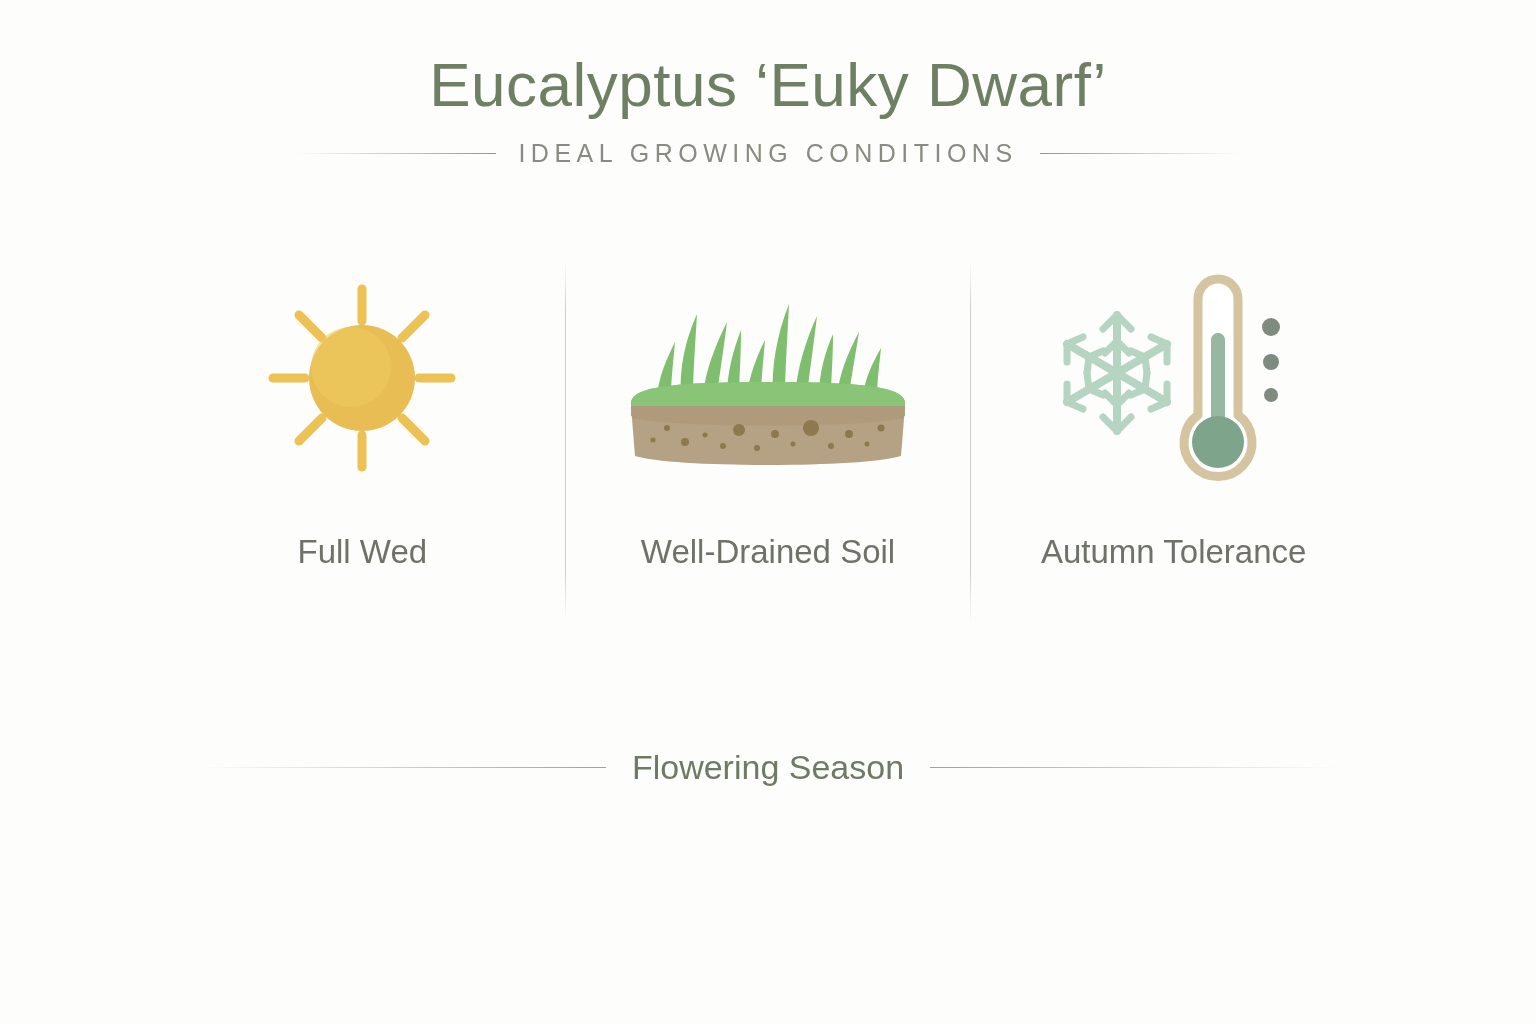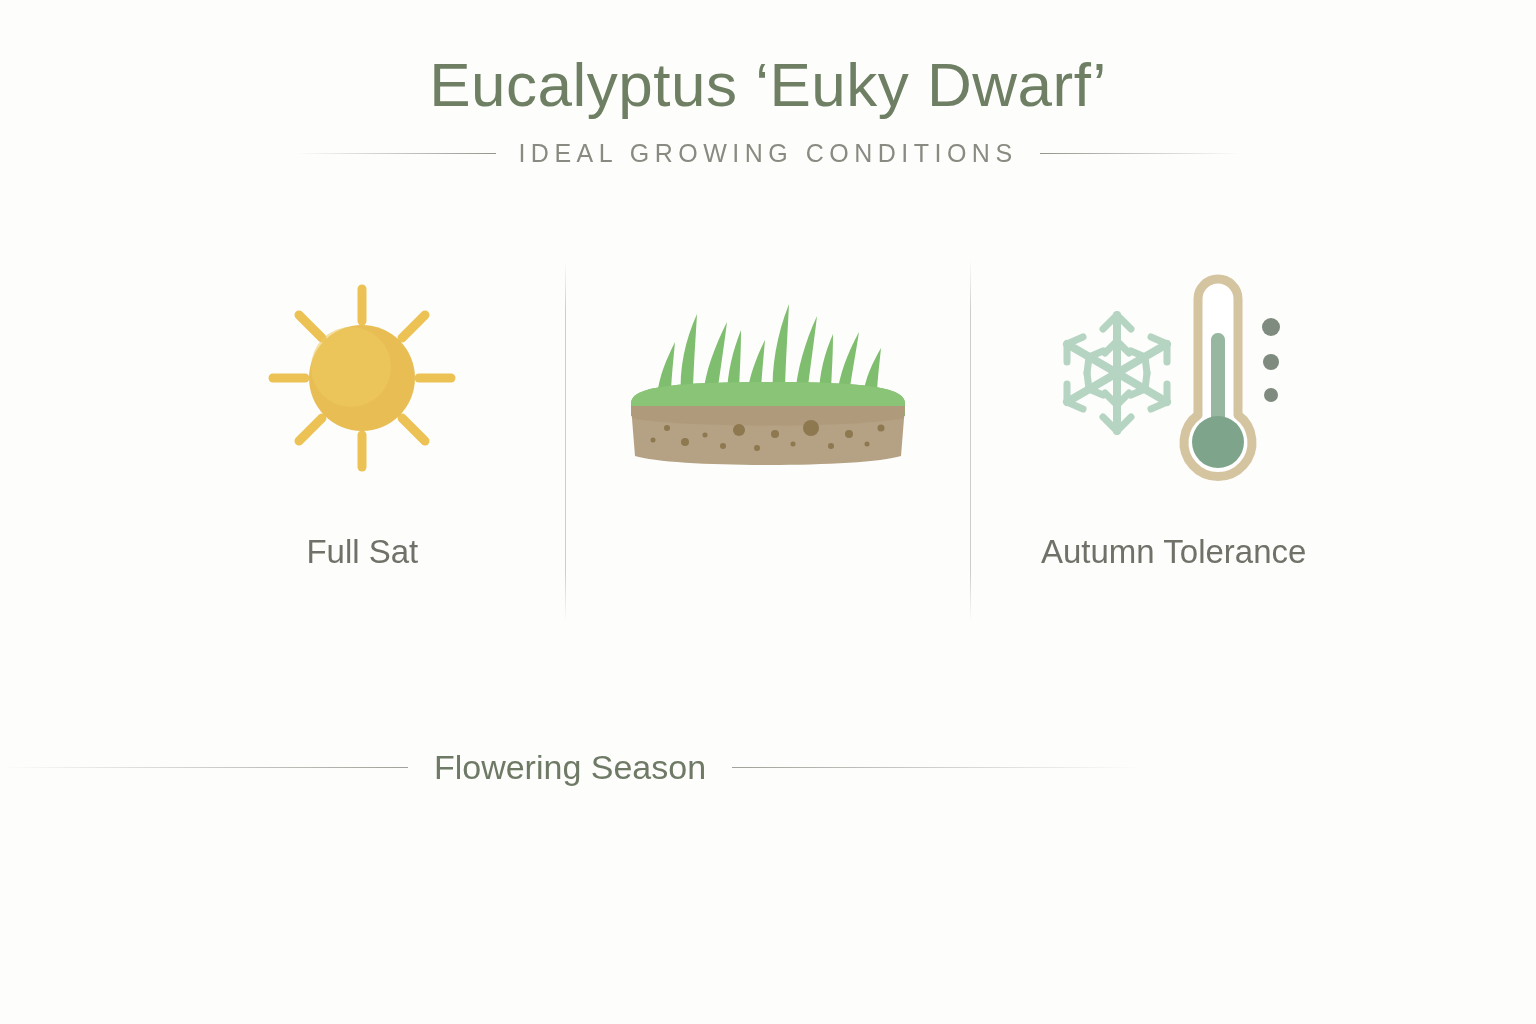--- a/index.html
+++ b/index.html
@@ -101,21 +101,21 @@
     font-weight: 400;
     white-space: nowrap;
   }
 
   
   .footer {
     margin-top: 126px;
     width: 100%;
     display: flex;
     flex-direction: column;
-    align-items: flex-start;
+    align-items: center;
   }
   .season-row {
     display: flex;
     align-items: center;
     justify-content: center;
     width: 1140px;
     gap: 26px;
   }
   .season-rule {
     height: 1px;
@@ -165,21 +165,21 @@
             <line x1="162" y1="105" x2="194" y2="105"></line>
             <line x1="42" y1="42" x2="65" y2="65"></line>
             <line x1="145" y1="145" x2="168" y2="168"></line>
             <line x1="168" y1="42" x2="145" y2="65"></line>
             <line x1="65" y1="145" x2="42" y2="168"></line>
           </g>
           <circle cx="105" cy="105" r="53" fill="#e8be54"></circle>
           <circle cx="94" cy="94" r="40" fill="#edc85f" opacity="0.55"></circle>
         </svg>
       </div>
-      <div class="col-label">Full Sat</div>
+      <div class="col-label">Full Wed</div>
     </div>
 
     <div class="vdiv"></div>
 
     <div class="col">
       <div class="icon-box">
         <svg width="290" height="200" viewBox="0 0 290 200" aria-hidden="true">
 
           <g fill="#7fbe6e">
             <path d="M34 118 C36 98 44 80 52 64 C50 86 48 104 48 118 Z"></path>
@@ -211,20 +211,21 @@
             <circle cx="170" cy="166" r="2.5"></circle>
             <circle cx="188" cy="150" r="8"></circle>
             <circle cx="208" cy="168" r="3"></circle>
             <circle cx="226" cy="156" r="4"></circle>
             <circle cx="244" cy="166" r="2.5"></circle>
             <circle cx="258" cy="150" r="3.5"></circle>
             <circle cx="30" cy="162" r="2.5"></circle>
           </g>
         </svg>
       </div>
+      <div class="col-label">Well-Drained Soil</div>
     </div>
 
     <div class="vdiv"></div>
 
     <div class="col">
       <div class="icon-box">
         <svg width="230" height="225" viewBox="0 0 230 225" aria-hidden="true">
 
           <g stroke="#b5d4c2" stroke-width="8" stroke-linecap="round" fill="none" transform="translate(58,108)">
             <line x1="0" y1="-58" x2="0" y2="58"></line>

